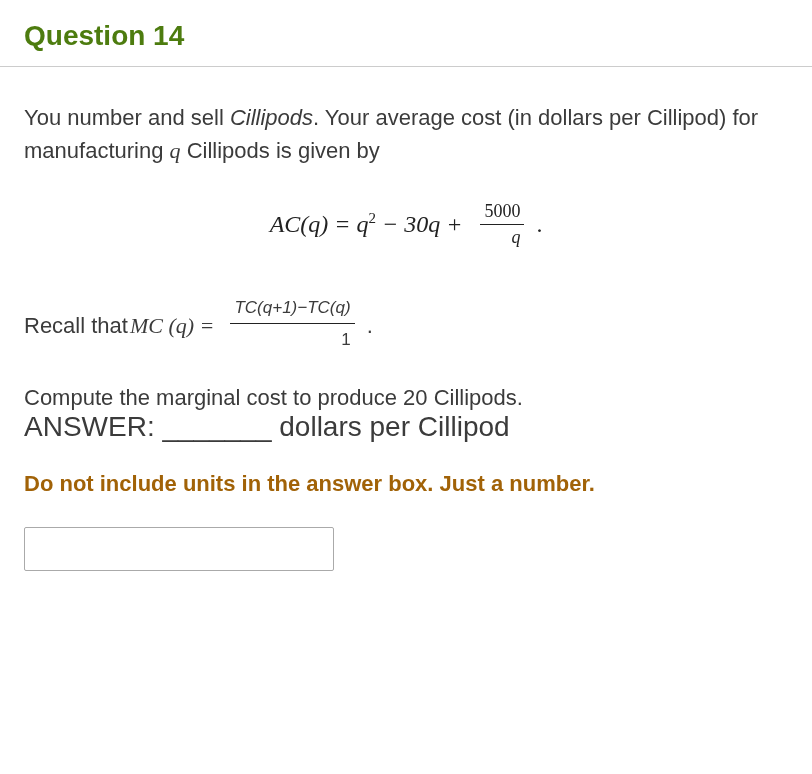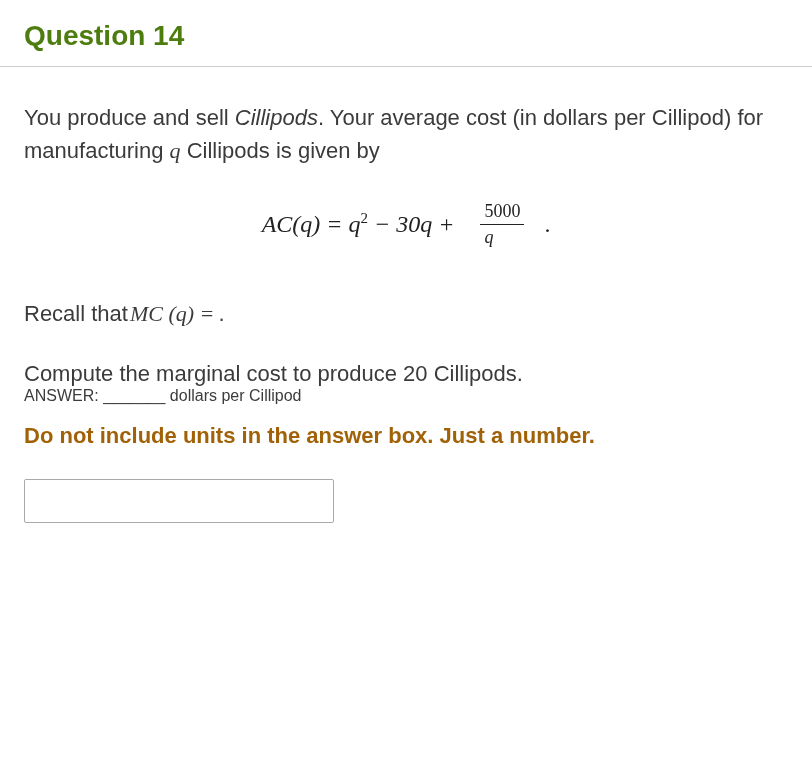--- a/index.html
+++ b/index.html
@@ -39,23 +39,23 @@
     color: #222;
     font-style: italic;
   }
   .math-inline {
     font-family: 'Cambria Math', 'Times New Roman', serif;
     font-style: italic;
   }
   .frac {
     display: inline-block;
     vertical-align: middle;
-    text-align: left;
+    text-align: right;
     font-size: 18px;
-    margin: 0 20px;
+    margin: 0 12px;
     position: relative;
     top: -2px;
     font-style: normal;
   }
   .frac .num {
     display: block;
     border-bottom: 1.2px solid #222;
     padding: 0 4px 2px 4px;
   }
   .frac .den {
@@ -70,23 +70,23 @@
     margin-bottom: 30px;
     display: flex;
     align-items: center;
     flex-wrap: wrap;
   }
   .compute-line {
     font-size: 22px;
     color: #3b3b3b;
   }
   .answer-line {
-    font-size: 16px;
+    font-size: 28px;
     color: #3b3b3b;
-    margin-bottom: 18px;
+    margin-bottom: 28px;
   }
   .note-line {
     font-size: 22px;
     color: #a16207;
     font-weight: 700;
     margin-bottom: 30px;
   }
   .answer-input {
     width: 310px;
     height: 44px;
@@ -100,30 +100,34 @@
 </head>
 <body>
 
 
 
 <div class="question-title">Question 14</div>
 
 <hr class="divider">
 
 <div class="body-text">
-  <span>You produce and sell </span><span class="italic">Cillipods</span><span>. Your average cost (in dollars per Cillipod) for manufacturing </span><span class="math-inline">q</span><span>  Cillipods is given by</span>
+  <span>You number and sell </span><span class="italic">Cillipods</span><span>. Your average cost (in dollars per Cillipod) for manufacturing </span><span class="math-inline">q</span><span>  Cillipods is given by</span>
 </div>
 
 <div class="math-block">
   <span>AC(q) = q</span><sup style="font-size:15px;font-style:normal;">2</sup><span> − 30q + </span><span class="frac"><span class="num">5000</span><span class="den">q</span></span><span style="font-style:normal;">.</span>
 </div>
 
 <div class="recall-line">
   <span>Recall that </span>
   <span class="math-inline" style="margin:0 4px 0 2px;">MC (q) = </span>
+  <span class="frac" style="font-size:17px;">
+    <span class="num" style="font-style:italic;">TC(q+1)−TC(q)</span>
+    <span class="den" style="font-style:normal;">1</span>
+  </span>
     <span>.</span>
 </div>
 
 <div class="compute-line">Compute the marginal cost to produce 20 Cillipods.</div>
 
 <div class="answer-line">
   <span>ANSWER:  </span><span>_______</span><span> dollars per Cillipod</span>
 </div>
 
 <div class="note-line">Do not include units in the answer box.  Just a number.</div>

